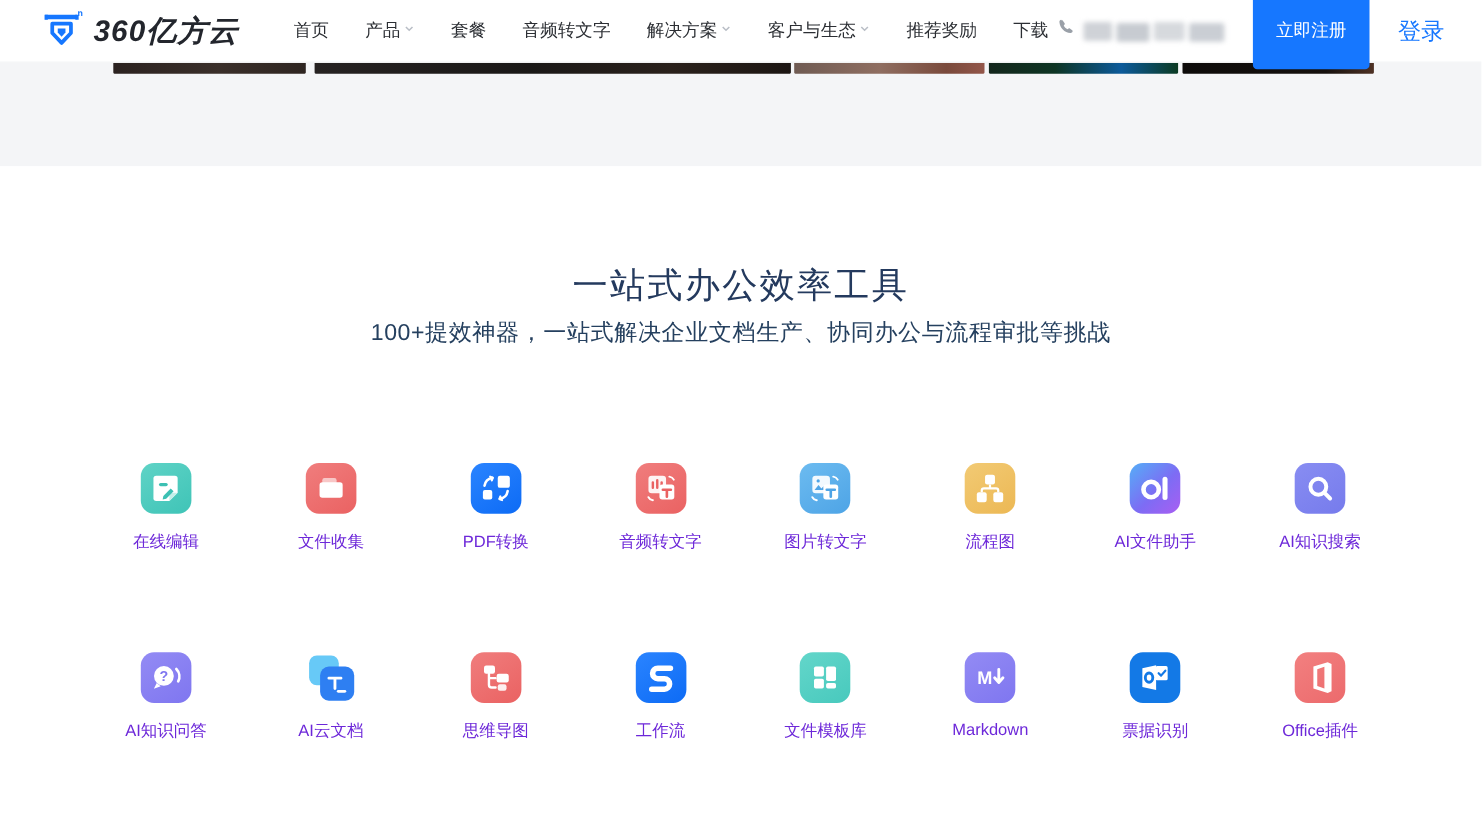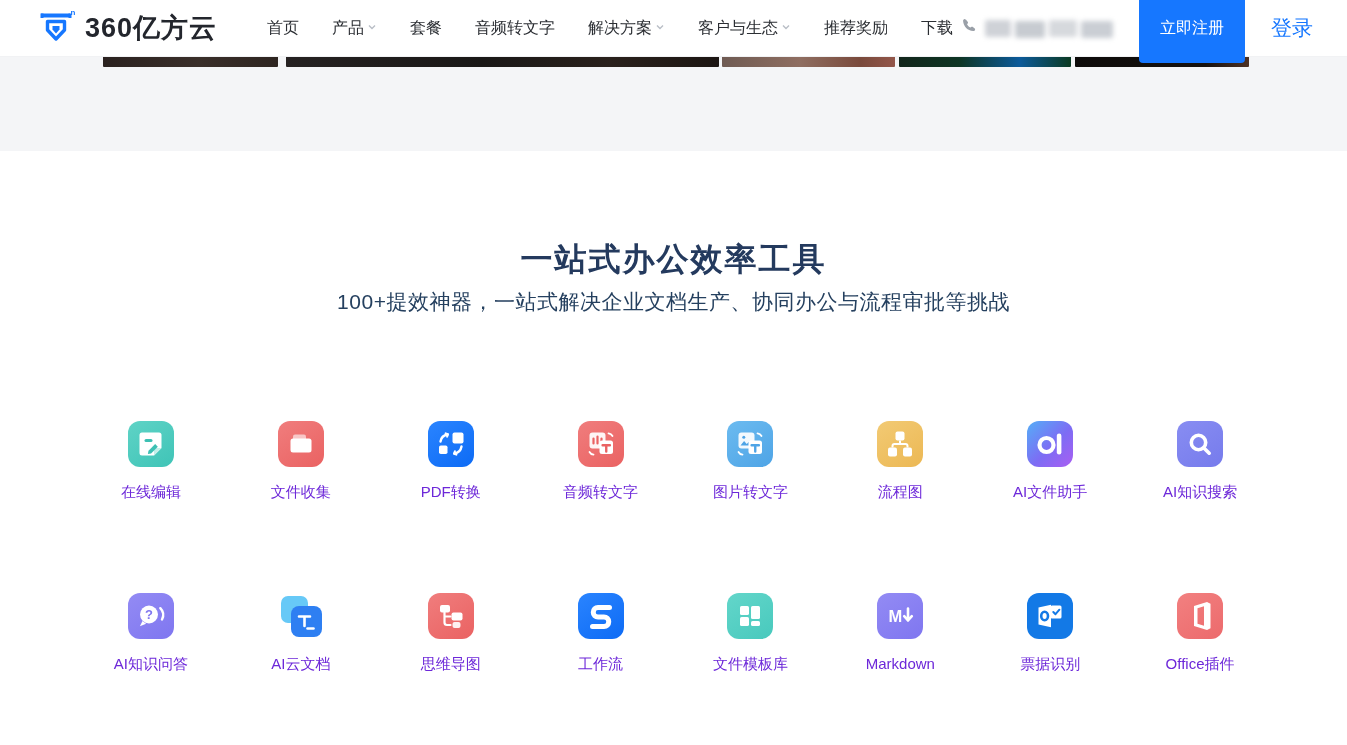--- a/index.html
+++ b/index.html
@@ -2,21 +2,21 @@
 <html><head>
 <meta charset="utf-8">
 <style>
   * { margin:0; padding:0; box-sizing:border-box; }
   body { font-family:"Liberation Sans","DejaVu Sans",sans-serif; background:#fff; }
   .page { width:1347px; height:745px; background:#fff; overflow:hidden; position:relative; }
 
   
   .header { height:57px; background:#fff; display:flex; align-items:center; padding:0 34px 0 36px; border-bottom:1px solid #f1f2f4; position:relative; z-index:5; }
   .logo { display:flex; align-items:center; gap:9px; cursor:pointer; }
-  .logo-text { font-size:27px; font-weight:800; color:#23262d; letter-spacing:1px; }
+  .logo-text { font-size:27px; font-weight:800; color:#23262d; letter-spacing:1px;font-style:italic; }
   .nav { display:flex; align-items:center; margin-left:50px; gap:33px; }
   .nav-item { display:flex; align-items:flex-start; gap:3px; font-size:16px; color:#2b2e33; cursor:pointer; white-space:nowrap; }
   .hdr-right { margin-left:auto; display:flex; align-items:center; gap:26px; }
   .phone-wrap { display:flex; align-items:center; gap:6px; }
   .phone-blur { display:flex; align-items:center; gap:4px; filter:blur(2.6px); }
   .phone-blur i { display:inline-block; height:17px; border-radius:2px; }
   .btn-register { background:#1677ff; color:#fff; font-size:16px; border:none; border-radius:4px; padding:24px 21px; cursor:pointer; }
   .login-link { color:#1677ff; font-size:21px; text-decoration:none; cursor:pointer; }
 
   
@@ -24,21 +24,21 @@
   .strip { position:absolute; top:0; left:103px; height:10px; display:flex; }
   .strip .frag { height:10px; border-radius:0 0 1px 1px; }
   .frag1 { width:175px; margin-right:8px; background:linear-gradient(90deg,#2b2220,#3a2f2a 55%,#2e2521); }
   .frag2 { width:433px; margin-right:3px; background:linear-gradient(90deg,#262222,#1a1817 45%,#2a211c 75%,#1c1613); }
   .frag3 { width:173px; margin-right:4px; background:linear-gradient(90deg,#6f5b53,#8f6e61 45%,#7a4a3c 80%,#93564a); }
   .frag4 { width:172px; margin-right:4px; background:linear-gradient(90deg,#13261c,#0e3524 35%,#0c5a9a 70%,#0b3a22); }
   .frag5 { width:174px; background:linear-gradient(90deg,#0d0b0a,#16110e 75%,#4e3124); }
 
   
   .section { text-align:center; }
-  .sec-title { margin-top:87px; font-size:32px; font-weight:bold; color:#243a5e; letter-spacing:2px; }
+  .sec-title { margin-top:87px; font-size:32px; font-weight:normal; color:#243a5e; letter-spacing:2px; }
   .sec-sub { margin-top:6px; font-size:21px; color:#25405f; letter-spacing:0.5px; }
   .grid { width:1199px; margin:105px 0 0 76px; display:grid; grid-template-columns:repeat(8,1fr); row-gap:91px; }
   .cell { display:flex; flex-direction:column; align-items:center; cursor:pointer; }
   .ic { width:46px; height:46px; border-radius:12px; display:flex; align-items:center; justify-content:center; position:relative; }
   .ic svg { display:block; }
   .lb { margin-top:16px; font-size:15px; color:#6d28d9; white-space:nowrap; }
 
   .bg-teal   { background:linear-gradient(145deg,#5fd3c6,#3fc4b7); }
   .bg-coral  { background:linear-gradient(145deg,#f07d7d,#ea6262); }
   .bg-blue   { background:linear-gradient(145deg,#2a84ff,#0d6bf5); }

